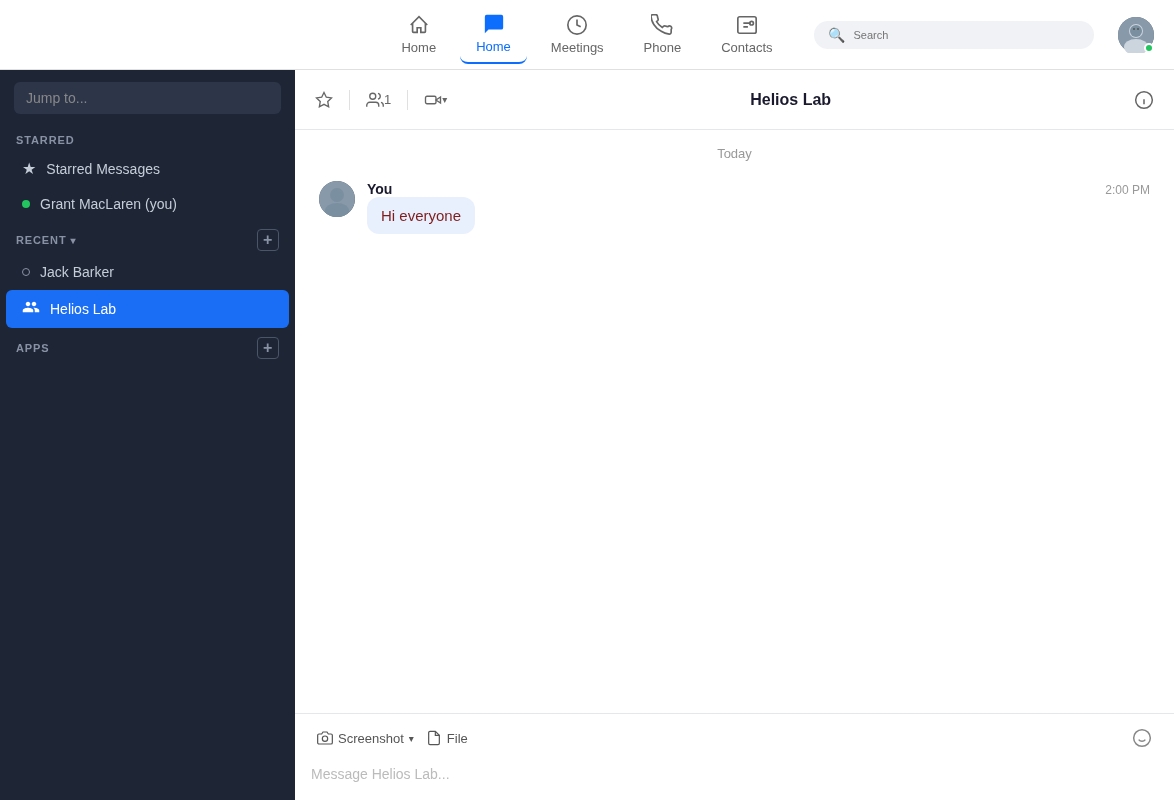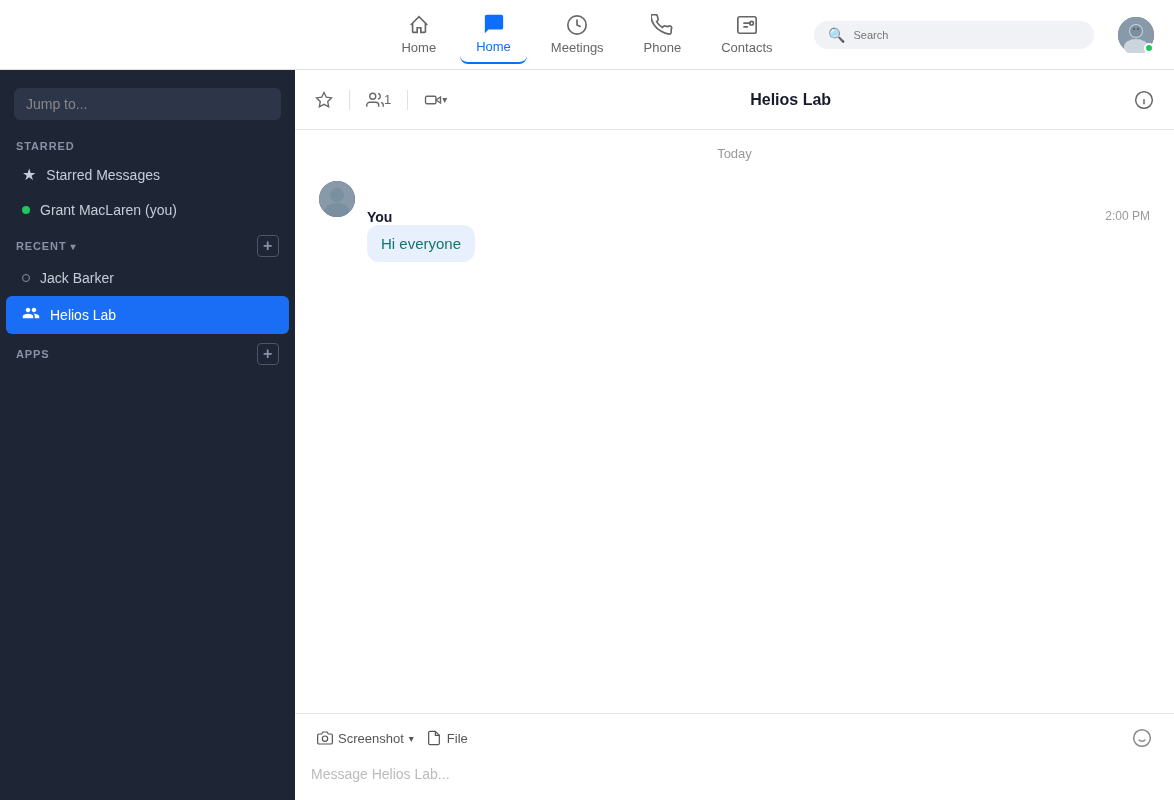--- a/index.html
+++ b/index.html
@@ -110,21 +110,20 @@
     }
     .sidebar-search input {
       width: 100%;
       background: #2d3548;
       border: none;
       outline: none;
       border-radius: 6px;
       padding: 8px 12px;
       color: #aaa;
       font-size: 14px;
-      margin-top: 6px;
     }
     .sidebar-search input::placeholder { color: #888; }
 
     .sidebar-section-label {
       padding: 8px 16px 4px;
       font-size: 11px;
       font-weight: 700;
       color: #8892a4;
       letter-spacing: 0.08em;
       text-transform: uppercase;
@@ -265,29 +264,28 @@
     }
     .message-time {
       font-size: 12px;
       color: #999;
       margin-left: auto;
     }
     .message-time-wrap {
       display: flex;
       width: 100%;
       justify-content: space-between;
-      align-items: flex-start;
-      margin-top: 28px;
+      align-items: flex-end;
     }
     .message-bubble {
       background: #e8f0fe;
       border-radius: 12px;
       padding: 10px 14px;
       font-size: 15px;
-      color: #0f766e;
+      color: #7f1d1d;
       display: inline-block;
       max-width: 400px;
     }
 
     
     .chat-input-area {
       border-top: 1px solid #e5e7eb;
       padding: 10px 16px 14px;
       flex-shrink: 0;
     }

